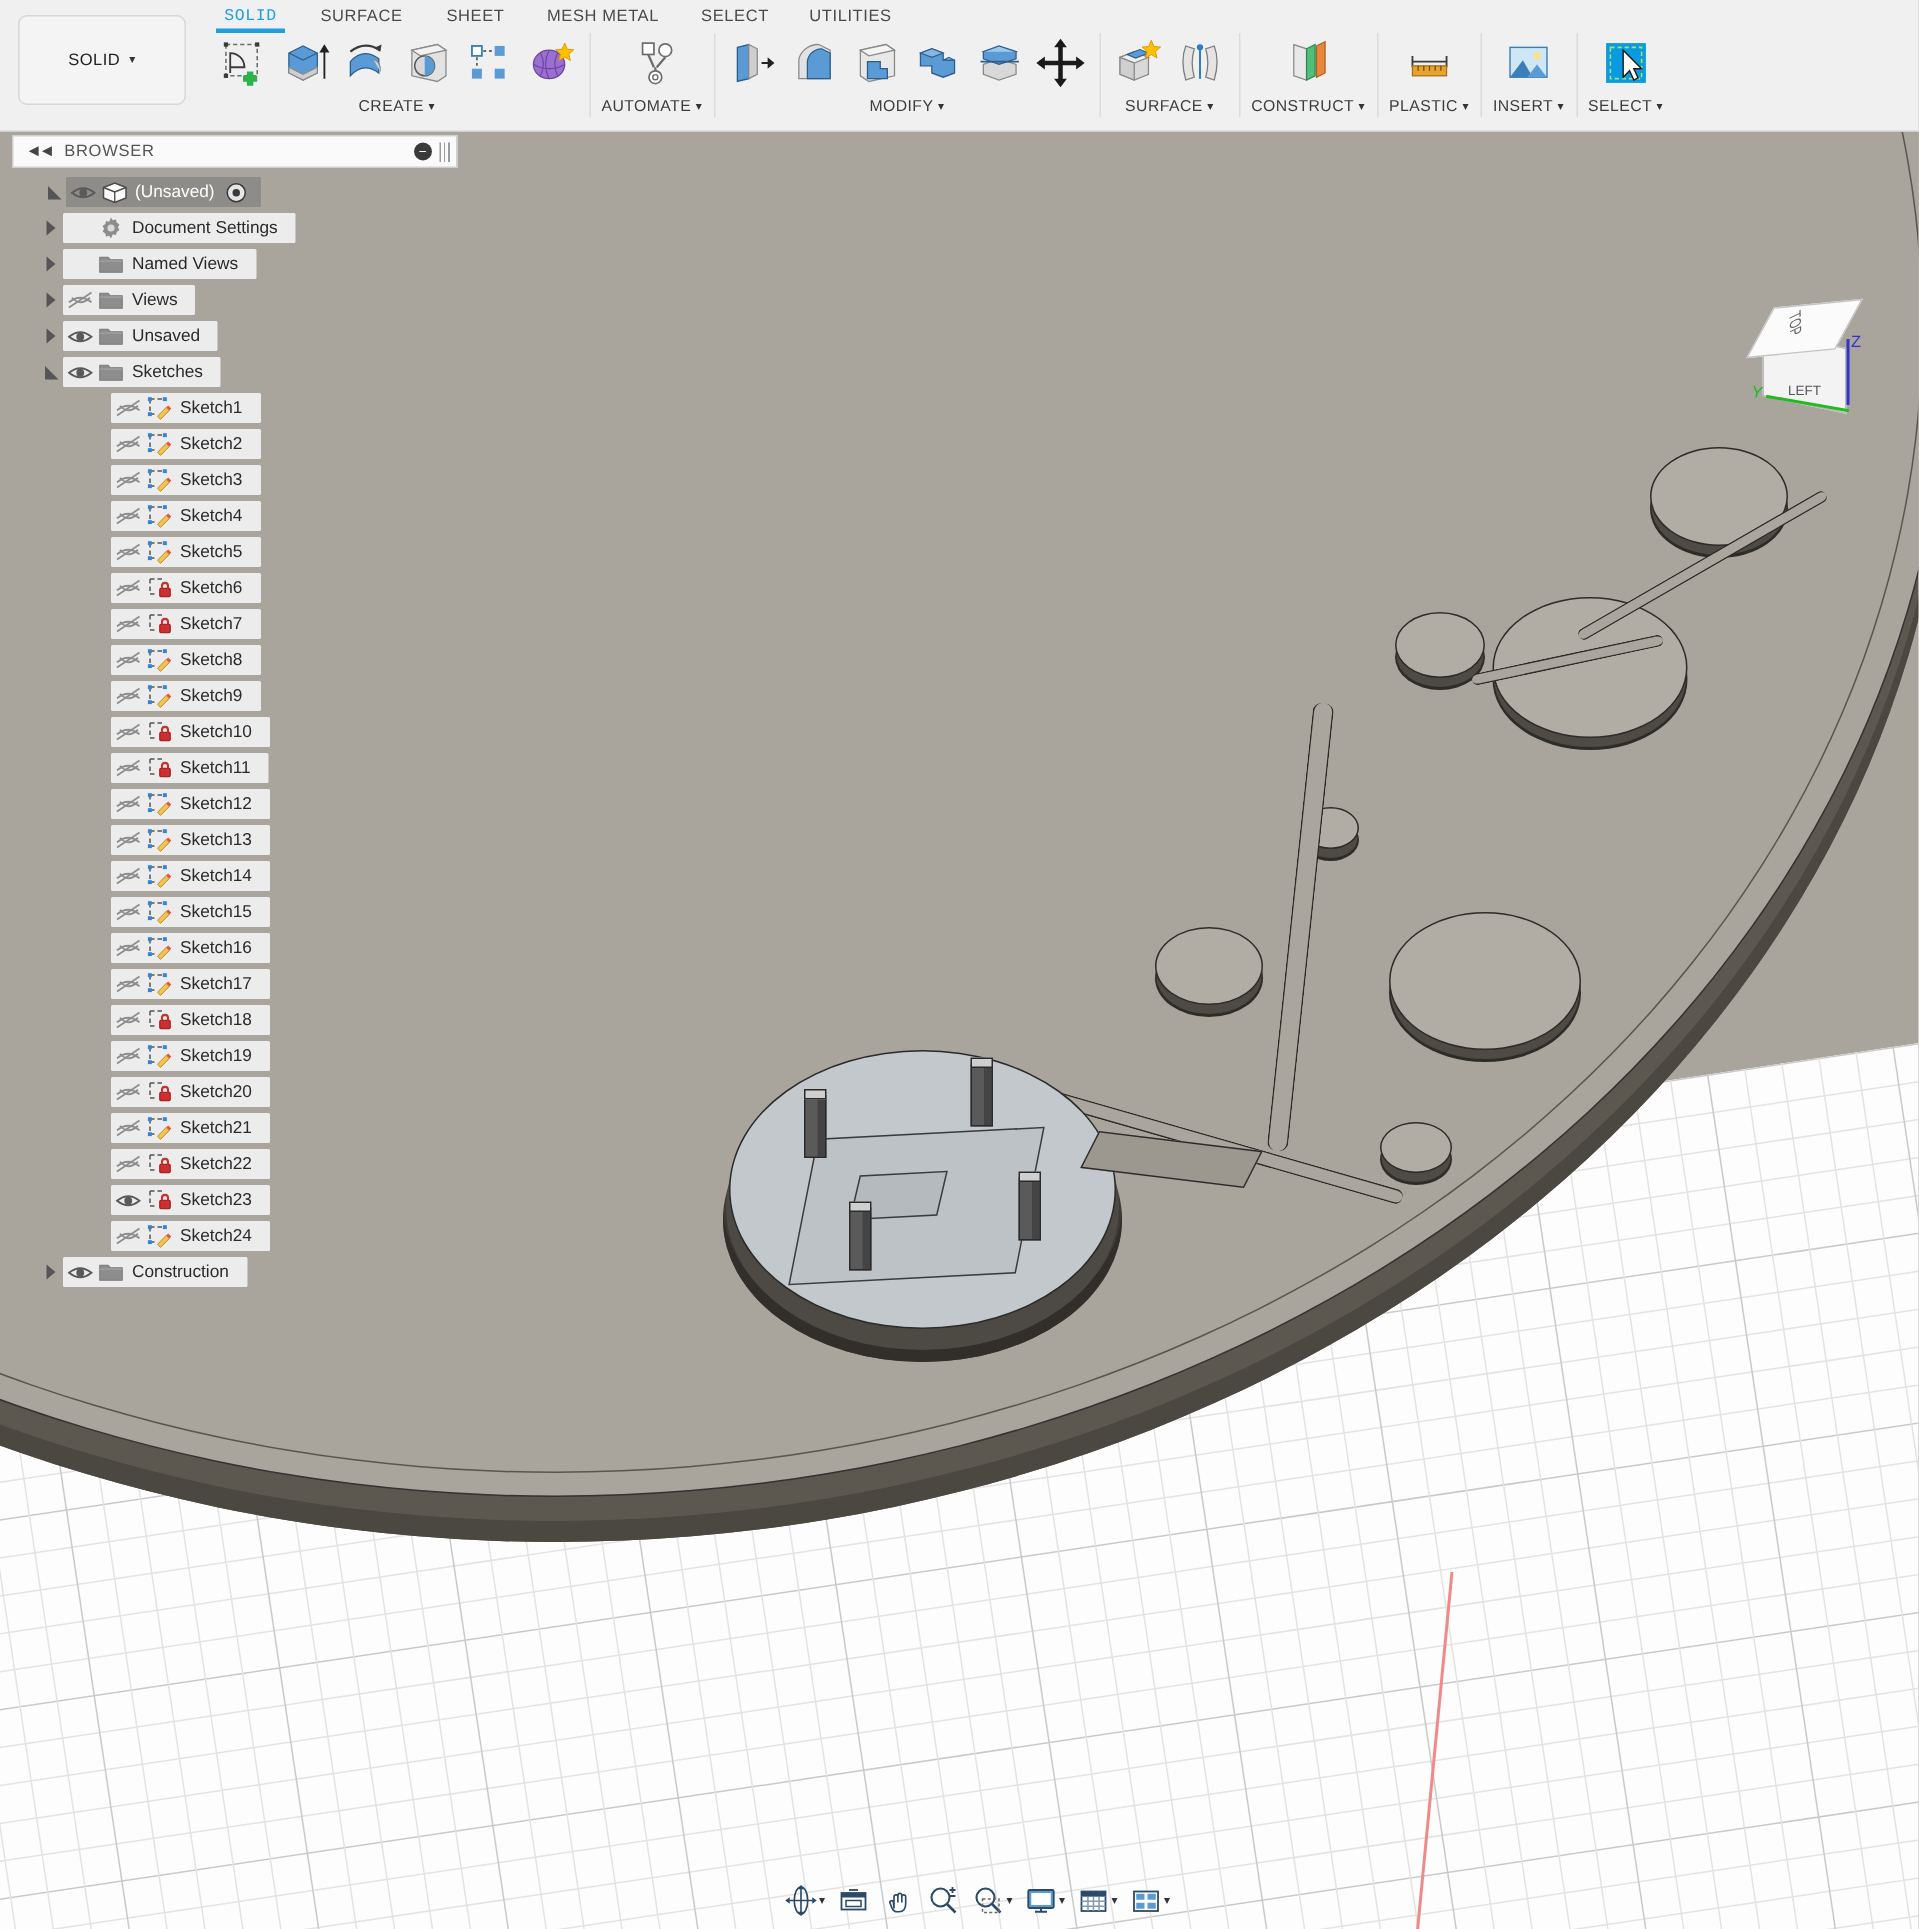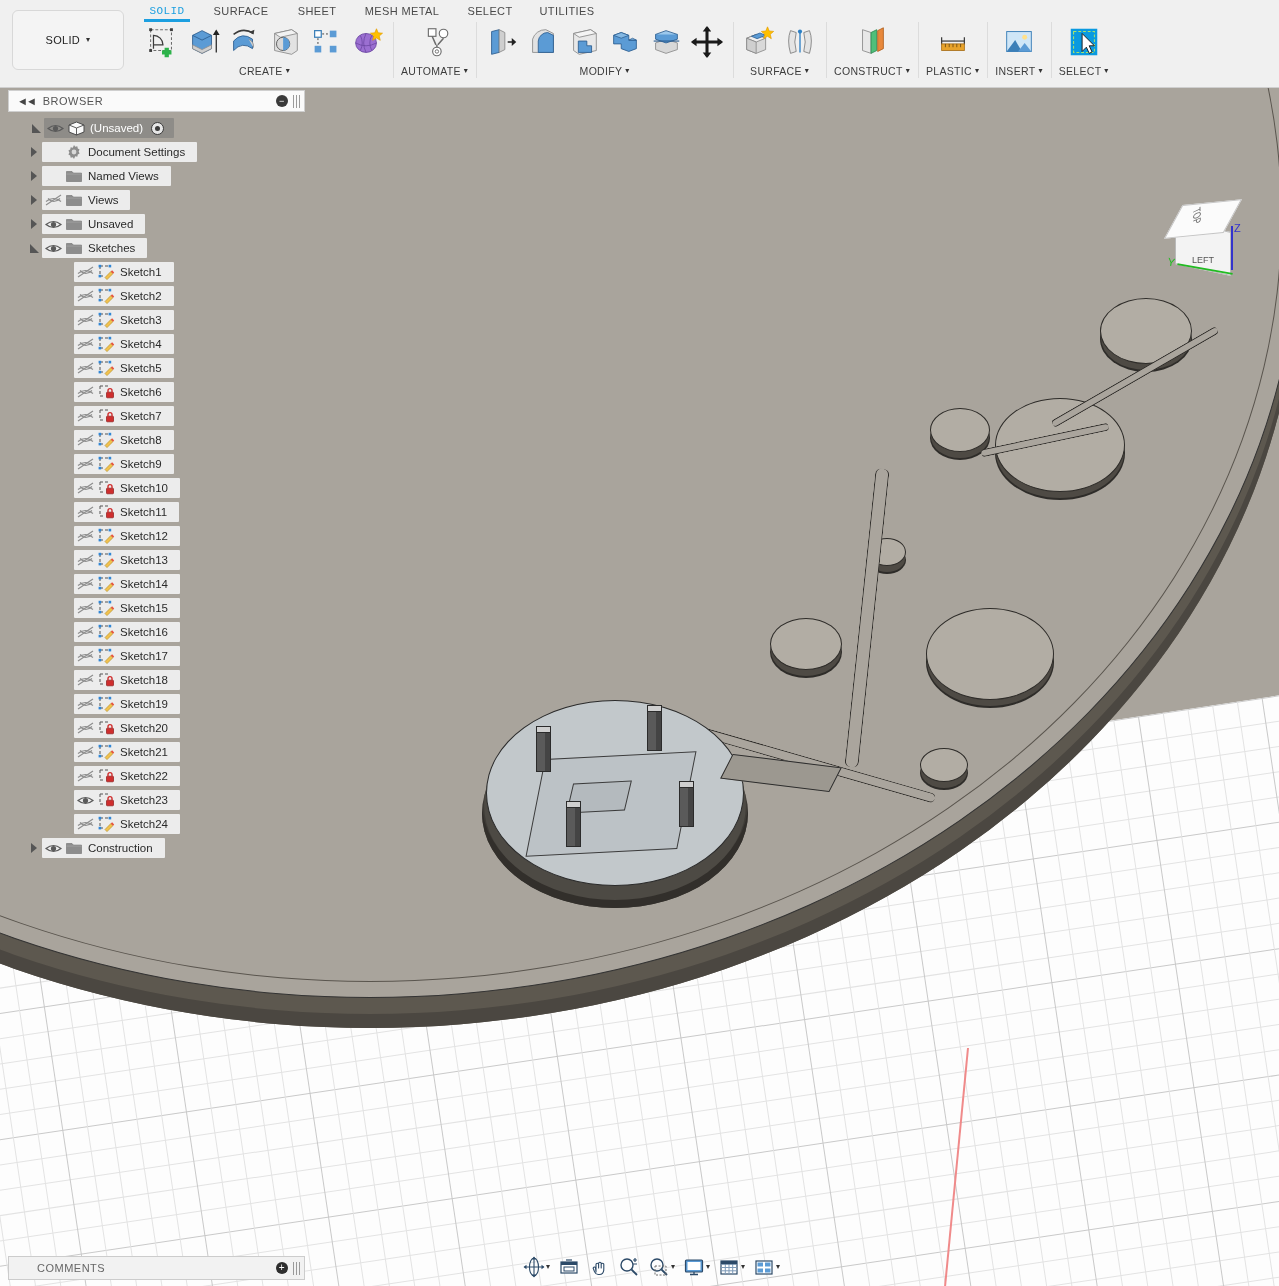--- a/index.html
+++ b/index.html
@@ -1352,20 +1352,14 @@
   <path d="M0.5 2.5 h5.5 l1.4 1.6 h8.1 v8.4 h-15z" fill="#8d8d8d" stroke="#7a7a7a" stroke-width=".7"></path>
   <path d="M0.5 4.5 h15 v1.2 h-15z" fill="#9d9d9d"></path>
               </svg>
             </span>
             <span class="tlabel">Construction</span>
           </span>
         </div>
       </div>
   </div>
 
-  <div id="comments">
-    <span style="padding-left:24px">COMMENTS</span>
-    <span class="spacer"></span>
-    <span class="circ-plus">+</span>
-    <span class="grip"></span>
-  </div>
 
 </div>
 
 </body></html>

